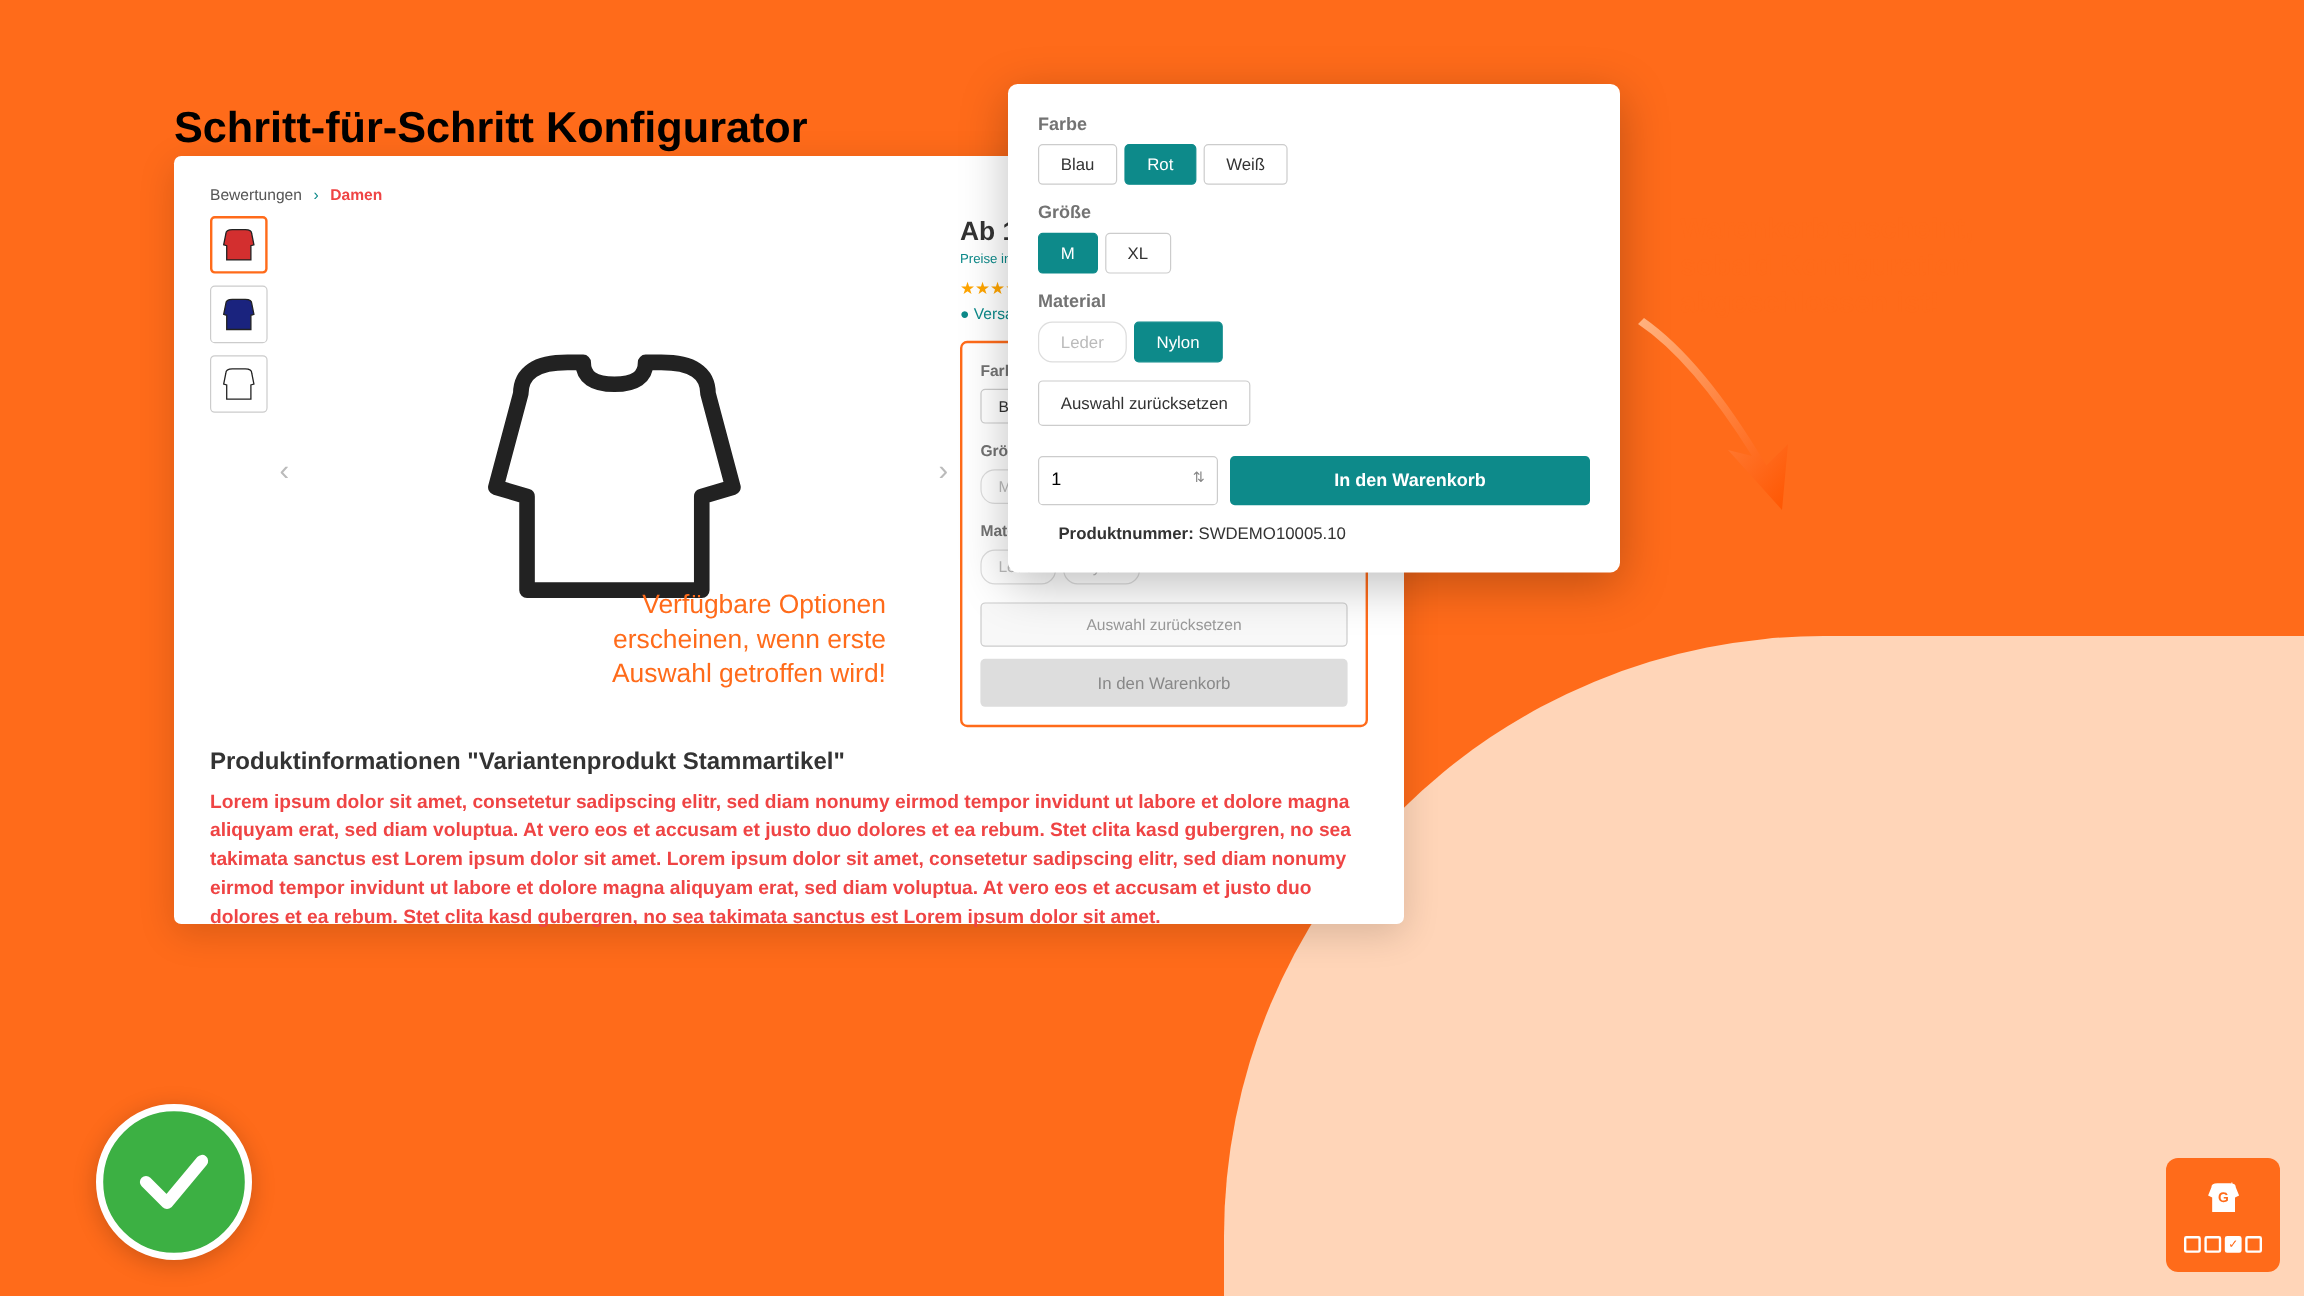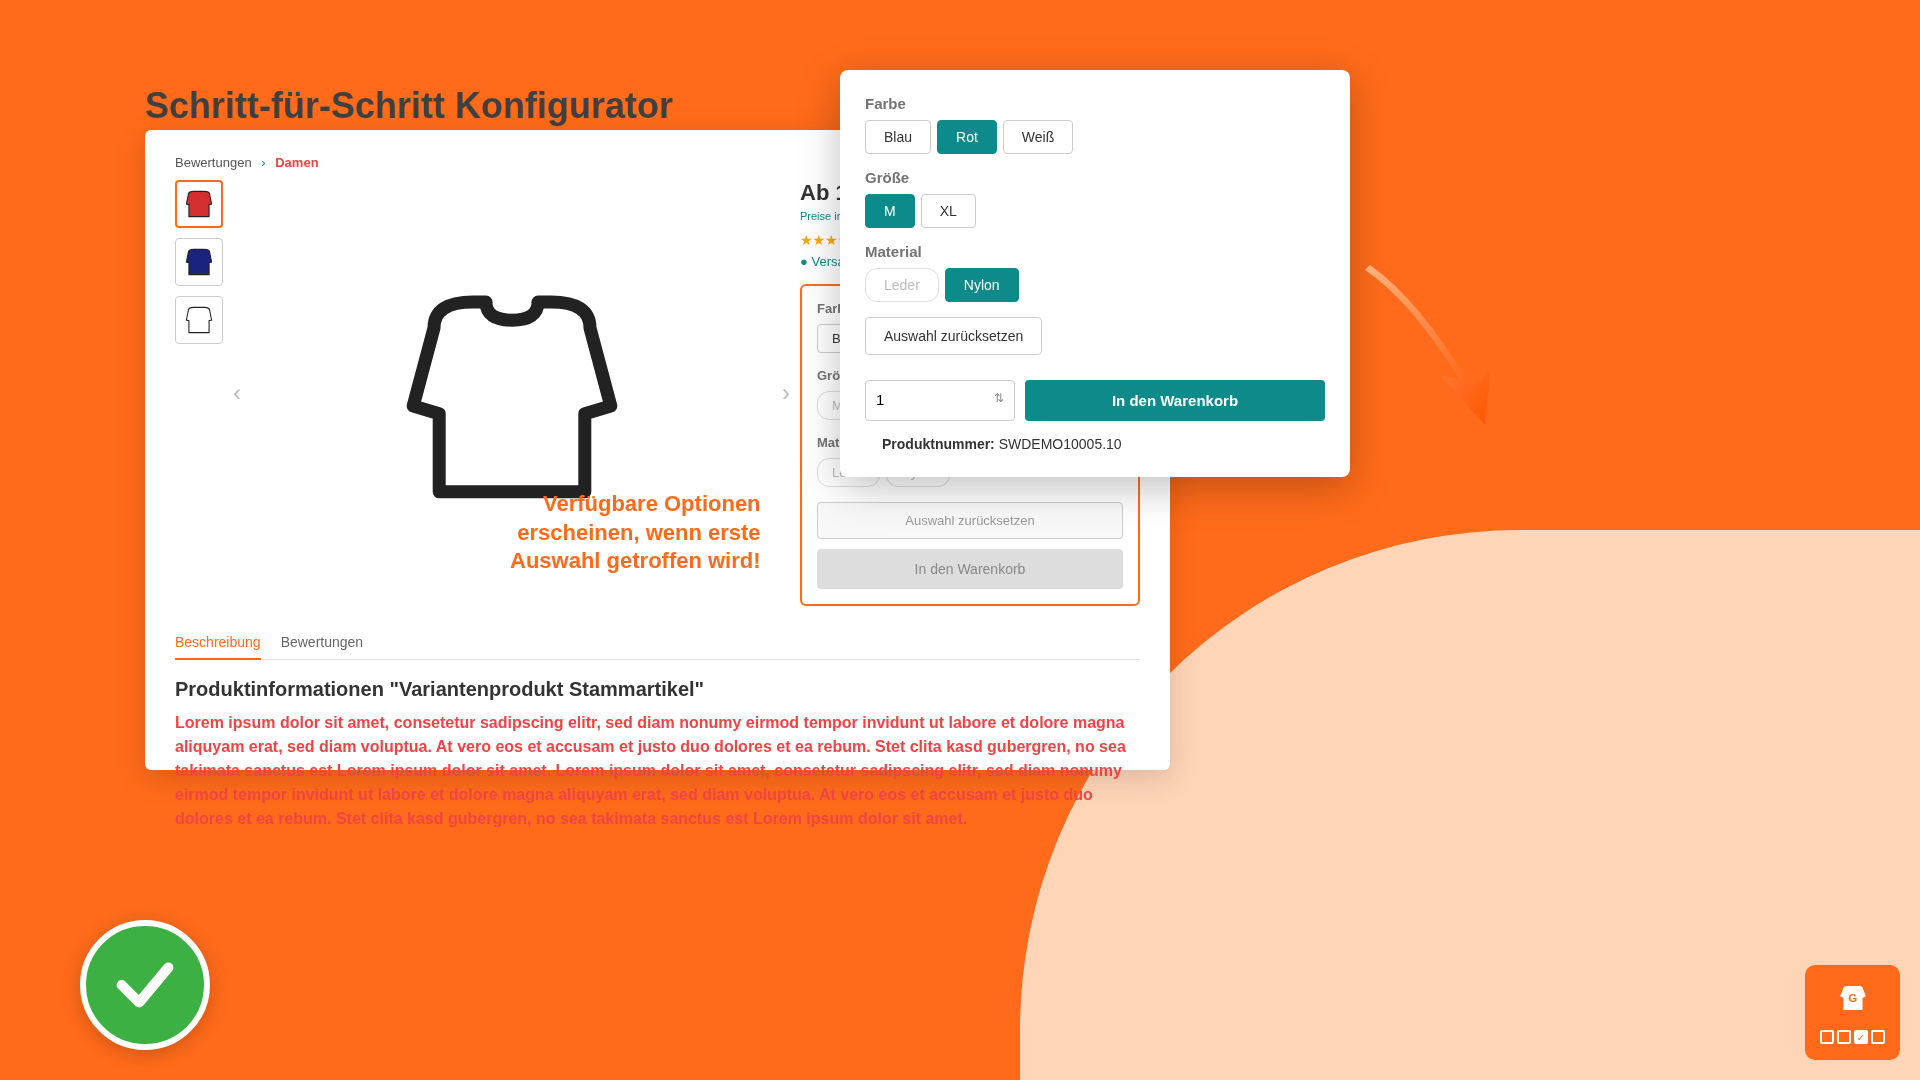--- a/index.html
+++ b/index.html
@@ -1,18 +1,18 @@
 <!DOCTYPE html>
 <html><head>
 <meta charset="utf-8">
 <style>
 * { box-sizing: border-box; margin: 0; padding: 0; }
 body { font-family: -apple-system, BlinkMacSystemFont, "Segoe UI", Arial, sans-serif; width: 1920px; height: 1080px; background: #ff6b1a; overflow: hidden; position: relative; }
 .bg-curve { position: absolute; right: 0; bottom: 0; width: 900px; height: 550px; background: #ffd5b8; border-radius: 500px 0 0 0; }
-.page-title { position: absolute; top: 85px; left: 145px; color: #404040; font-size: 36px; font-weight: 700; }
+.page-title { position: absolute; top: 85px; left: 145px; color: #000000; font-size: 36px; font-weight: 700; }
 .product-card { position: absolute; top: 130px; left: 145px; width: 1025px; height: 640px; background: #fff; border-radius: 6px; padding: 25px 30px; box-shadow: 0 8px 30px rgba(0,0,0,.15); }
 .breadcrumb { font-size: 13px; color: #555; margin-bottom: 10px; }
 .breadcrumb .sep { color: #0d8a8a; margin: 0 6px; }
 .breadcrumb .current { color: #ef4444; font-weight: 600; }
 .product-title { font-size: 30px; font-weight: 700; color: #333; margin-bottom: 20px; }
 .product-body { display: flex; gap: 20px; }
 .thumbnails { display: flex; flex-direction: column; gap: 10px; }
 .thumb { width: 48px; height: 48px; border: 1px solid #ccc; border-radius: 4px; display: flex; align-items: center; justify-content: center; font-size: 30px; cursor: pointer; }
 .thumb.selected { border: 2px solid #ff6b1a; }
 .thumb svg { width: 36px; height: 36px; }
@@ -34,21 +34,21 @@
 .opt-btn { padding: 6px 14px; border: 1px solid #ccc; border-radius: 4px; font-size: 13px; background: #fff; cursor: pointer; color: #333; }
 .opt-btn.selected { background: #0d8a8a; color: #fff; border-color: #0d8a8a; }
 .opt-btn.disabled { color: #bbb; border-color: #ddd; cursor: default; border-radius: 12px; }
 .reset-btn { width: 100%; padding: 10px; border: 1px solid #ccc; border-radius: 4px; background: #f8f8f8; font-size: 13px; color: #999; margin-bottom: 10px; cursor: pointer; }
 .cart-btn { width: 100%; padding: 12px; border: none; border-radius: 4px; background: #ddd; font-size: 14px; color: #888; cursor: default; }
 .tabs { display: flex; gap: 20px; border-bottom: 1px solid #ddd; margin-top: 20px; }
 .tab { padding: 8px 0; font-size: 14px; color: #666; cursor: pointer; }
 .tab.active { color: #ff6b1a; border-bottom: 2px solid #ff6b1a; margin-bottom: -1px; }
 .desc-title { font-size: 20px; font-weight: 700; margin: 18px 0 10px; color: #333; }
 .desc-text { font-size: 16px; color: #ef4444; line-height: 1.5; font-weight: bold; }
-.callout1 { position: absolute; top: 490px; left: 510px; color: #ff6b1a; font-size: 22px; font-weight: 700; text-align: right; line-height: 1.3; }
+.callout1 { position: absolute; top: 490px; left: 510px; color: #ff6b1a; font-size: 22px; font-weight: 400; text-align: right; line-height: 1.3; }
 .popup { position: absolute; top: 70px; left: 840px; width: 510px; background: #fff; border-radius: 8px; padding: 25px; box-shadow: 0 10px 40px rgba(0,0,0,.25); }
 .popup .opt-label { font-size: 15px; }
 .popup .opt-btn { padding: 8px 18px; font-size: 14px; }
 .popup .reset-btn { width: auto; background: #fff; color: #333; font-size: 14px; padding: 10px 18px; }
 .cart-row { display: flex; gap: 10px; margin-bottom: 15px; align-items: stretch; }
 .qty-select { width: 150px; padding: 10px; border: 1px solid #ccc; border-radius: 4px; font-size: 15px; position: relative; background: #fff; }
 .qty-select::after { content: "⇅"; position: absolute; right: 10px; color: #888; font-size: 12px; }
 .cart-btn-active { flex: 1; padding: 12px; border: none; border-radius: 4px; background: #0d8a8a; color: #fff; font-size: 15px; font-weight: 600; cursor: pointer; }
 .prodnum { font-size: 14px; color: #333; }
 .prodnum strong { font-weight: 700; padding-left: 17px; }
@@ -128,24 +128,20 @@
         <div class="opt-buttons">
           <button class="opt-btn disabled">Leder</button>
           <button class="opt-btn disabled">Nylon</button>
         </div>
         <button class="reset-btn">Auswahl zurücksetzen</button>
         <button class="cart-btn">In den Warenkorb</button>
       </div>
     </div>
   </div>
 
-  <div class="tabs">
-    <div class="tab active">Beschreibung</div>
-    <div class="tab">Bewertungen</div>
-  </div>
   <h2 class="desc-title">Produktinformationen "Variantenprodukt Stammartikel"</h2>
   <p class="desc-text">Lorem ipsum dolor sit amet, consetetur sadipscing elitr, sed diam nonumy eirmod tempor invidunt ut labore et dolore magna aliquyam erat, sed diam voluptua. At vero eos et accusam et justo duo dolores et ea rebum. Stet clita kasd gubergren, no sea takimata sanctus est Lorem ipsum dolor sit amet. Lorem ipsum dolor sit amet, consetetur sadipscing elitr, sed diam nonumy eirmod tempor invidunt ut labore et dolore magna aliquyam erat, sed diam voluptua. At vero eos et accusam et justo duo dolores et ea rebum. Stet clita kasd gubergren, no sea takimata sanctus est Lorem ipsum dolor sit amet.</p>
 </div>
 
 <div class="callout1" style="white-space:pre-line;">Verfügbare Optionen
 erscheinen, wenn erste
 Auswahl getroffen wird!</div>
 
 <svg class="arrow-svg" style="top:200px; left:970px;" width="110" height="140">
   <defs>

